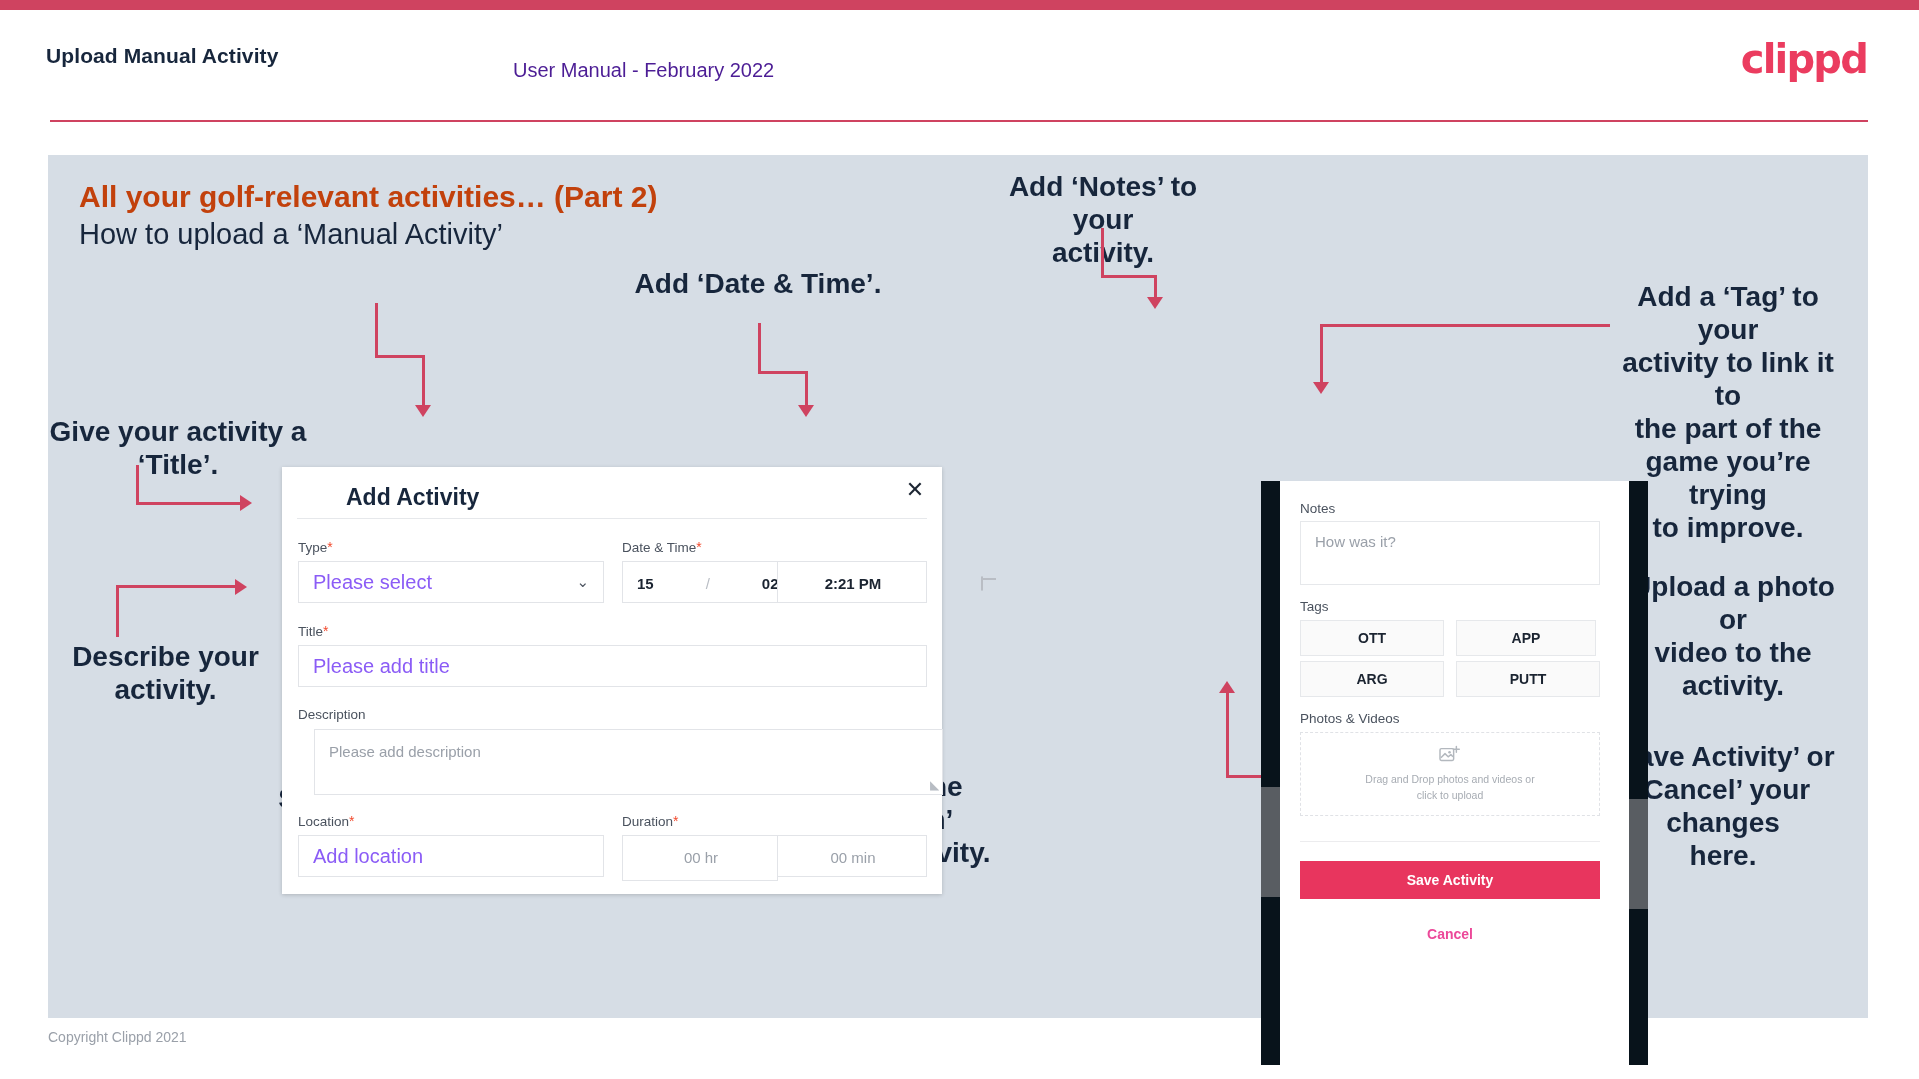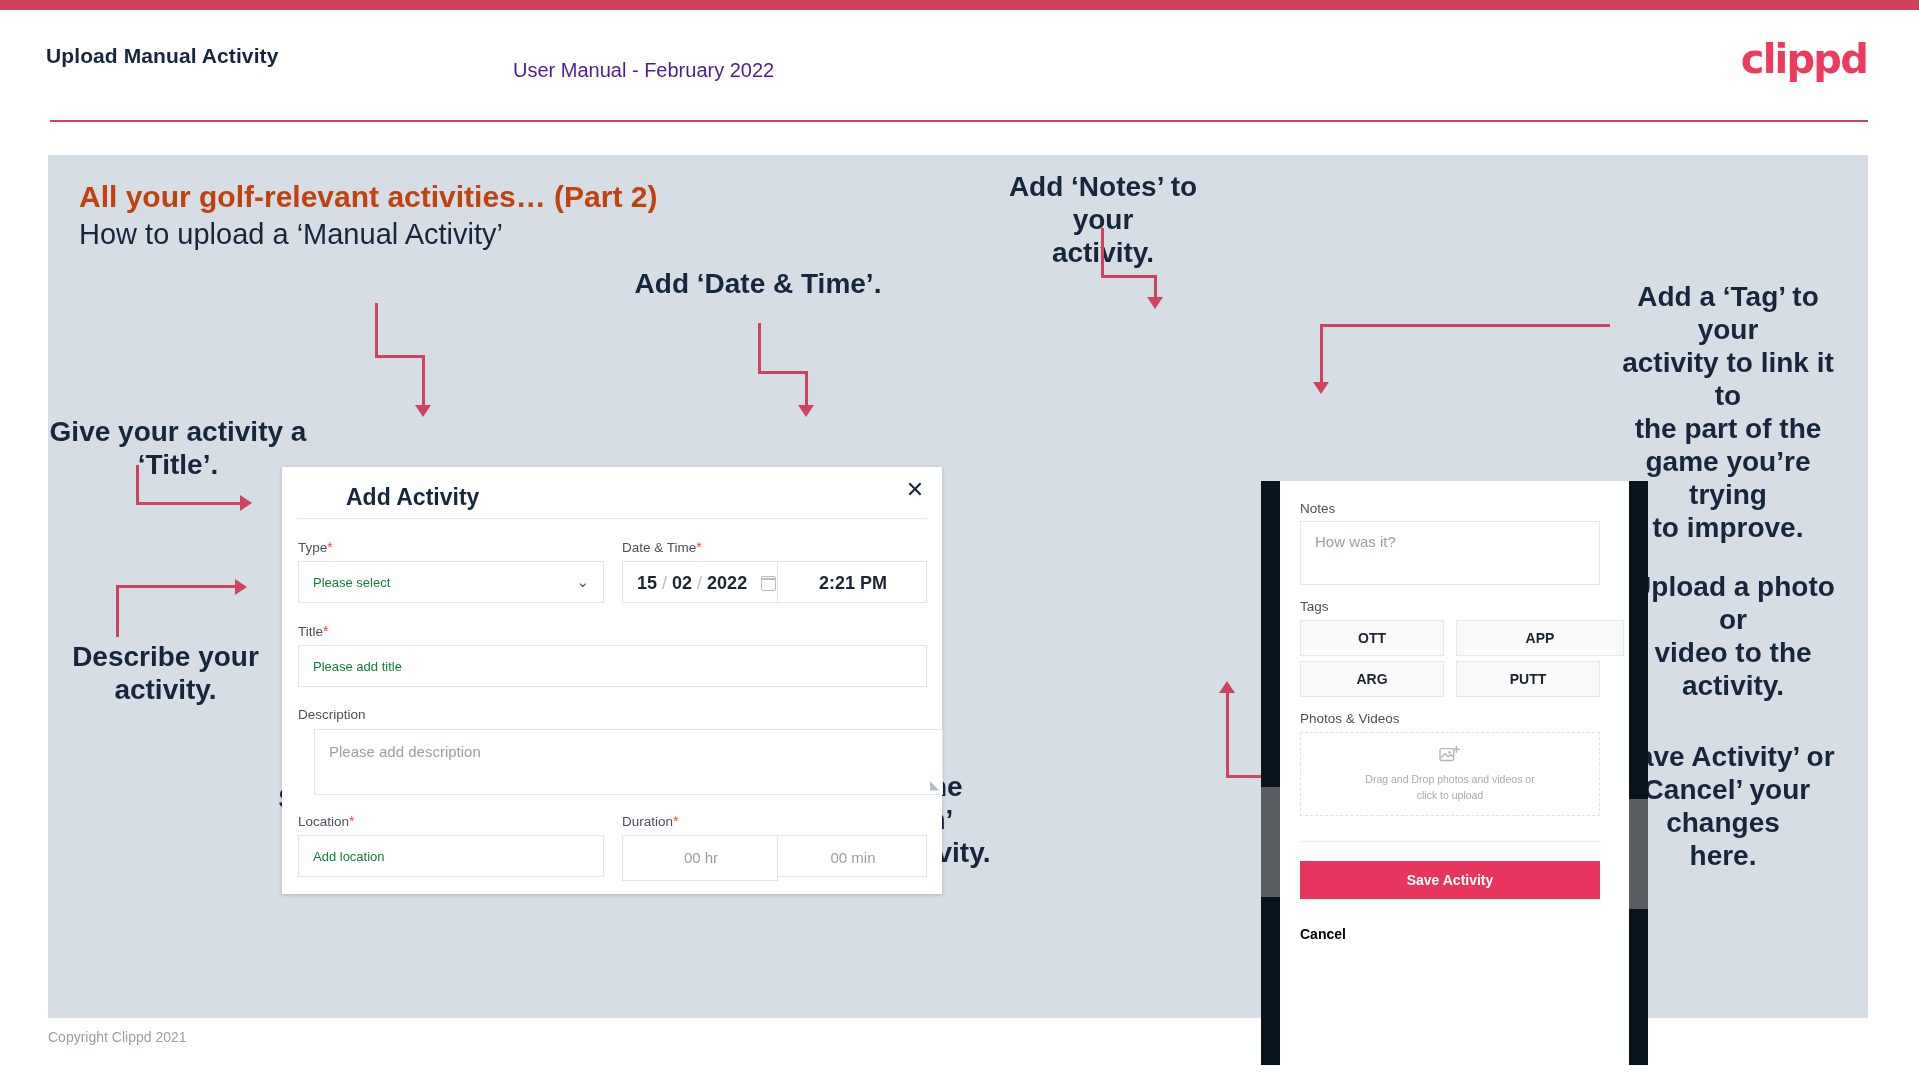--- a/index.html
+++ b/index.html
@@ -170,22 +170,22 @@
 
   .input-box {
     position: absolute;
     border: 1px solid #e2e4e8;
     background: #fff;
     box-sizing: border-box;
     display: flex;
     align-items: center;
   }
   .placeholder {
-    font-size: 13px;
-    color: #15803d;
+    font-size: 20px;
+    color: #8b5cf6;
     padding-left: 14px;
     font-weight: 400;
   }
   .chev {
     position: absolute;
     right: 14px; top: 50%;
     transform: translateY(-50%);
     font-size: 15px;
     color: #4a525e;
   }
@@ -205,24 +205,25 @@
     right: 3px; bottom: 2px;
     font-size: 12px;
     color: #b7bcc3;
     transform: scaleX(-1);
   }
   .dt-seg {
     position: absolute;
     display: flex;
     align-items: center;
     justify-content: center;
-    font-size: 18px;
+    font-size: 15px;
     font-weight: 700;
     color: #1b2431;
     box-sizing: border-box;
+    gap: 47px;
   }
   .dt-slash { color: #b9bdc4; font-weight: 400; margin: 0 5px; }
   .cal-icon {
     margin-left: 14px;
     width: 15px; height: 15px;
     border: 1.6px solid #b9bdc4;
     border-radius: 2px;
     position: relative;
     box-sizing: border-box;
   }
@@ -326,24 +327,24 @@
     justify-content: center;
     color: #fff;
     font-size: 14px;
     font-weight: 700;
     cursor: pointer;
   }
   .cancel-btn {
     position: absolute;
     display: flex;
     align-items: center;
-    justify-content: flex-start;
+    justify-content: center;
     font-size: 14px;
     font-weight: 700;
-    color: #000000;
+    color: #ec4899;
     cursor: pointer;
   }
 
   
   .footer {
     position: absolute;
     left: 48px; top: 1029px;
     font-size: 14px;
     color: #9aa0a9;
   }
@@ -506,21 +507,21 @@
 
       <div class="p-label" style="left:20px; top:20px;">Notes</div>
       <div class="p-box" style="left:20px; top:40px; width:300px; height:64px;">
         <div class="p-ph">How was it?</div>
       </div>
 
       <div class="p-label" style="left:20px; top:118px;">Tags</div>
       <div class="tag-btn" style="left:20px; top:139px; width:144px; height:36px;">
         <span>OTT</span>
       </div>
-      <div class="tag-btn" style="left:176px; top:139px; width:168px; height:36px;">
+      <div class="tag-btn" style="left:176px; top:139px; width:140px; height:36px;">
         <span>APP</span>
       </div>
       <div class="tag-btn" style="left:20px; top:180px; width:144px; height:36px;">
         <span>ARG</span>
       </div>
       <div class="tag-btn" style="left:176px; top:180px; width:144px; height:36px;">
         <span>PUTT</span>
       </div>
 
       <div class="p-label" style="left:20px; top:230px;">Photos &amp; Videos</div>

